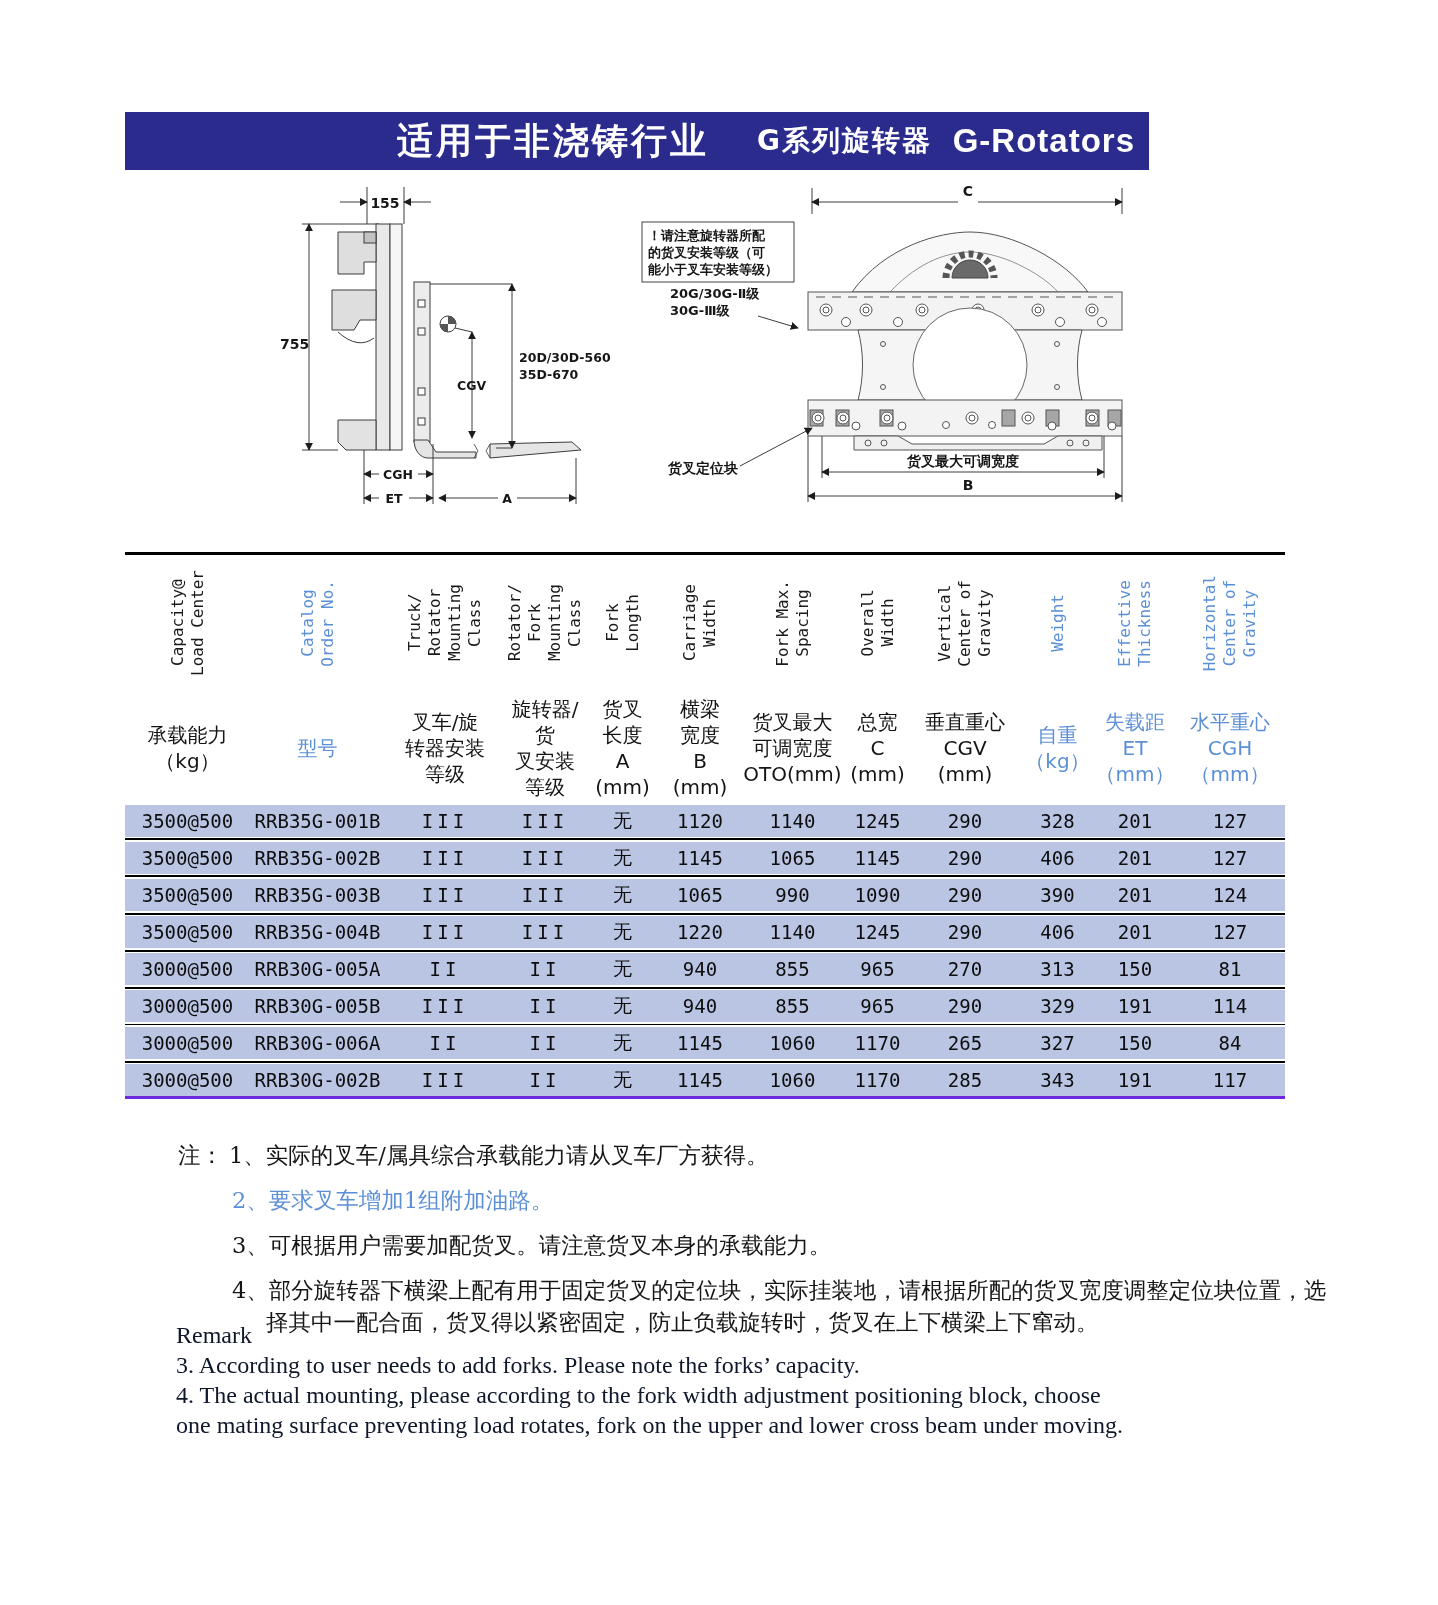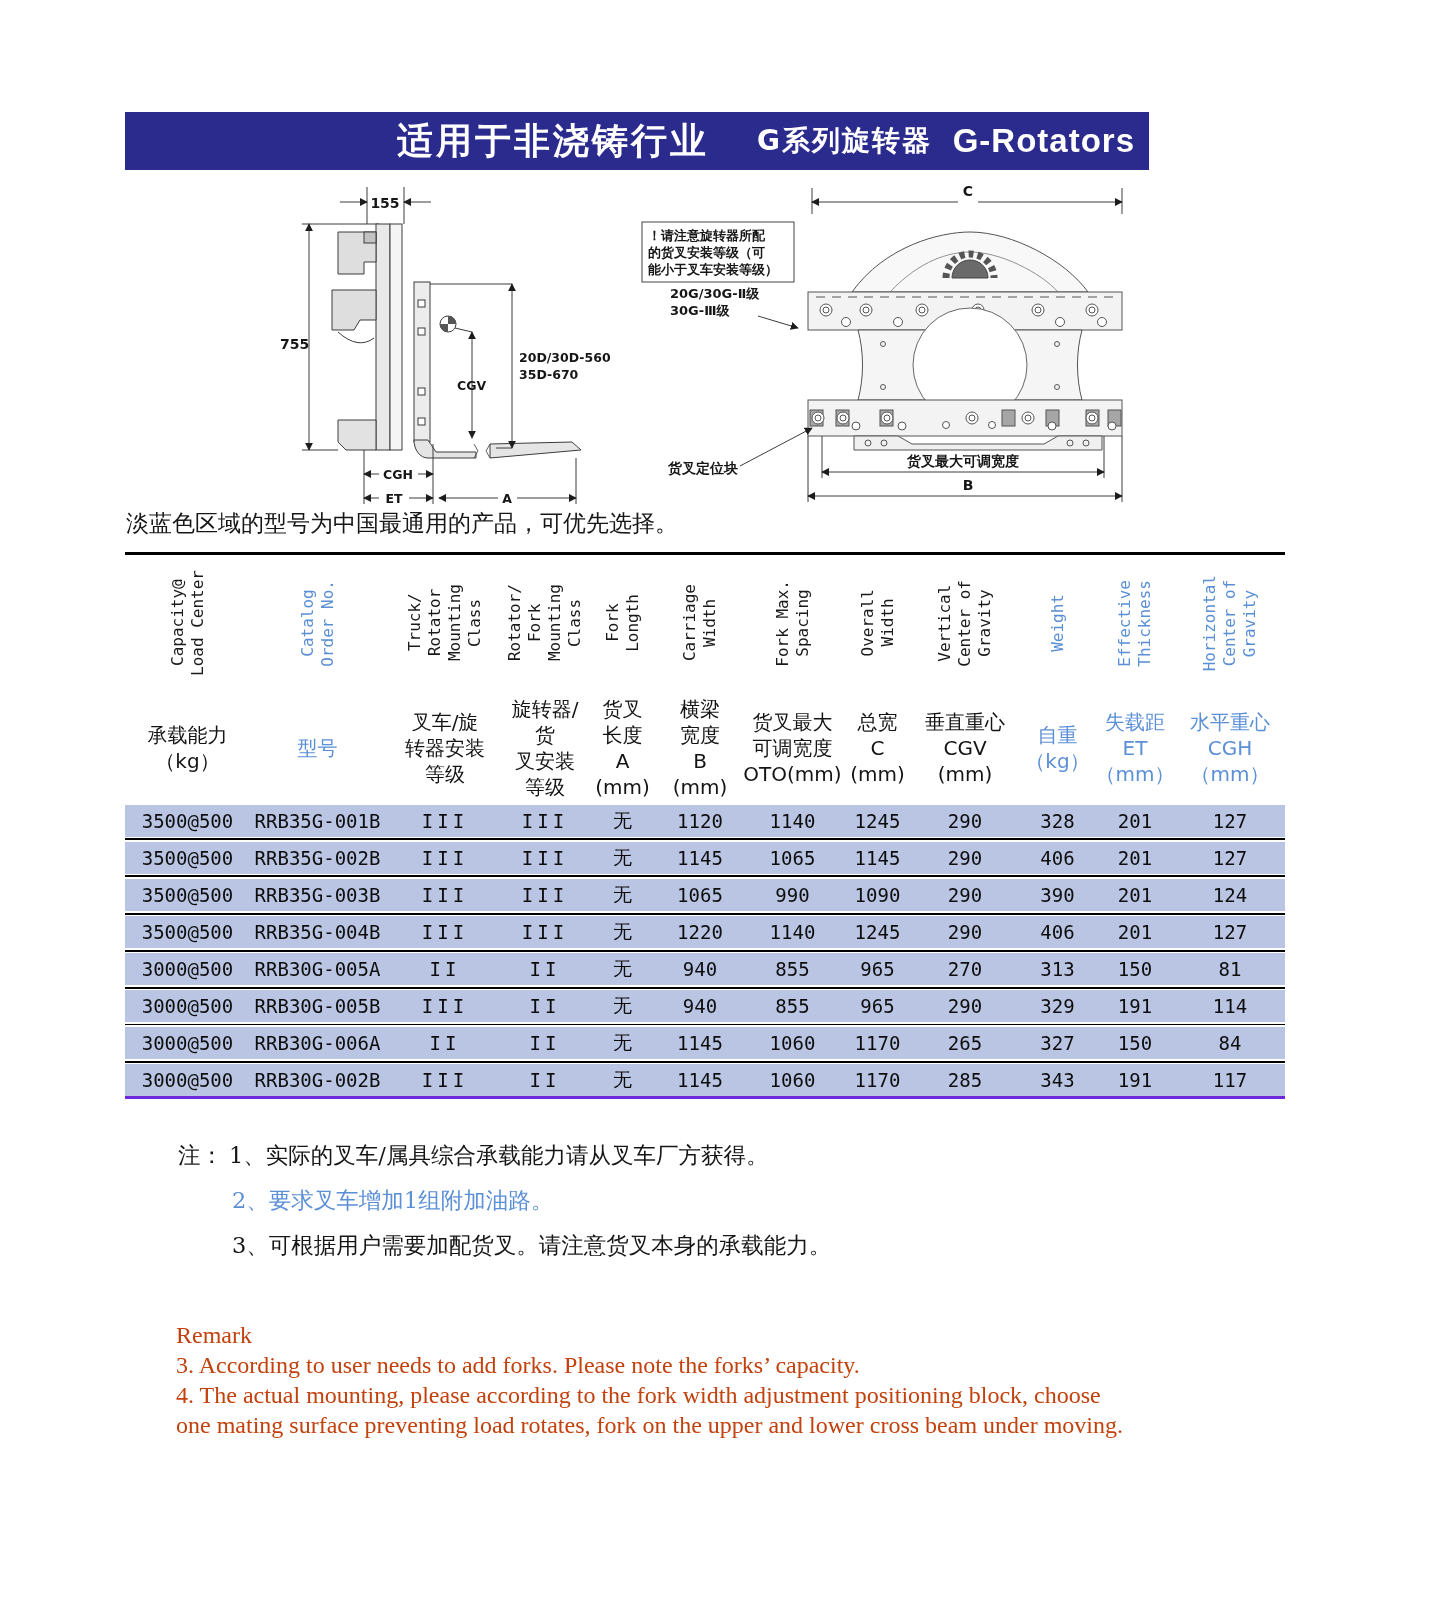--- a/index.html
+++ b/index.html
@@ -49,21 +49,21 @@
   .notes{position:absolute;left:178px;top:1140px;width:1168px;
          font-family:"DejaVu Serif","Liberation Serif",serif;font-size:22.5px;color:#161616;line-height:1.42;}
   .note-line{margin-bottom:13px;}
   .note-prefix{margin-right:6px;}
   .indent{padding-left:54px;}
   .hang{padding-left:88px;text-indent:-34px;}
   .blue{color:#5b8fd6;}
 
   
   .remark{position:absolute;left:176px;top:1320px;width:1200px;
-          font-family:"Liberation Serif","DejaVu Serif",serif;font-size:24px;color:#c2410c;}
+          font-family:"Liberation Serif","DejaVu Serif",serif;font-size:24px;color:#0f172a;}
   .remark div{line-height:30px;}
 </style>
 </head>
 <body>
 
 <div class="page">
 
   <div class="header-bar">
     <span class="title-cn">适用于非浇铸行业</span>
     <span class="title-series">G系列旋转器</span>
@@ -243,21 +243,20 @@
       <text class="warn-t" x="8" y="75">的货叉安装等级（可</text>
       <text class="warn-t" x="8" y="92">能小于叉车安装等级）</text>
       <text class="warn-t" x="30" y="116">20G/30G-Ⅱ级</text>
       <text class="warn-t" x="30" y="133">30G-Ⅲ级</text>
       <text class="cjk" x="28" y="291">货叉定位块</text>
       <text class="cjk" x="323" y="284" text-anchor="middle">货叉最大可调宽度</text>
       <text class="dimtxt" x="328" y="308" text-anchor="middle">B</text>
     </svg>
   </div>
 
-  <div class="intro-note">淡蓝色区域的型号为中国最通用的产品，可优先选择。</div>
 
   <div class="spec-table">
     <div class="thead-en grid12">
         <div class="th-en">
           <span class="vert">Capacity@
 Load Center</span>
         </div>
         <div class="th-en accent">
           <span class="vert">Catalog
 Order No.</span>
@@ -466,20 +465,21 @@
         </div>
       </div>
   </div>
 
   <div class="notes">
     <div class="note-line">
       <span class="note-prefix">注：</span><span>1、实际的叉车/属具综合承载能力请从叉车厂方获得。</span>
     </div>
     <div class="note-line indent blue">2、要求叉车增加1组附加油路。</div>
     <div class="note-line indent">3、可根据用户需要加配货叉。请注意货叉本身的承载能力。</div>
+    <div class="note-line hang">4、部分旋转器下横梁上配有用于固定货叉的定位块，实际挂装地，请根据所配的货叉宽度调整定位块位置，选择其中一配合面，货叉得以紧密固定，防止负载旋转时，货叉在上下横梁上下窜动。</div>
   </div>
 
   <div class="remark">
     <div>Remark</div>
     <div>3. According to user needs to add forks. Please note the forks’ capacity.</div>
     <div>4. The actual mounting, please according to the fork width adjustment positioning block, choose</div>
     <div>one mating surface preventing load rotates, fork on the upper and lower cross beam under moving.</div>
   </div>
 
 </div>

